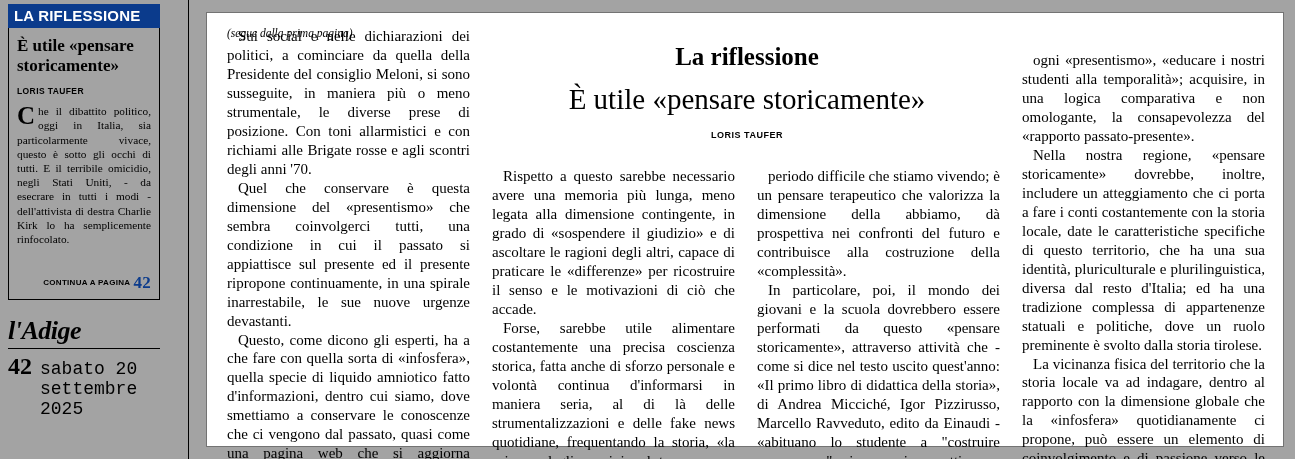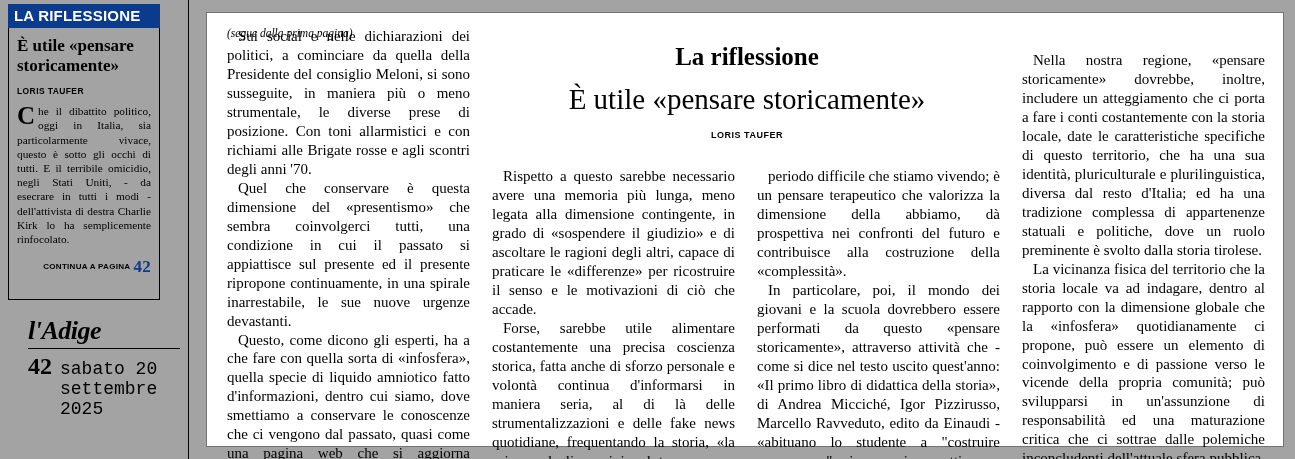--- a/index.html
+++ b/index.html
@@ -74,38 +74,37 @@
   .teaser-body .dropcap {
     float: left;
     font-size: 25px;
     line-height: 20px;
     font-weight: bold;
     padding: 2px 3px 0 0;
   }
   .continua {
     position: absolute;
     right: 8px;
-    bottom: 22px;
+    bottom: 6px;
     font-family: "Liberation Sans", sans-serif;
     font-size: 8px;
     letter-spacing: 0.3px;
     font-weight: bold;
   }
   .continua .pg {
     font-family: "Liberation Serif", serif;
     font-size: 17px;
     color: #0b3b8c;
     font-weight: bold;
     vertical-align: -3px;
     margin-left: 3px;
   }
   .masthead {
     margin-top: 16px;
     width: 152px;
-    margin-left: 20px;
   }
   .masthead-name {
     font-family: "Liberation Serif", serif;
     font-weight: bold;
     font-style: italic;
     font-size: 26px;
     letter-spacing: -0.5px;
     margin-bottom: 2px;
   }
   .masthead-rule {
@@ -268,20 +267,21 @@
         </div>
         <div class="col c2">
           <p class="first">Rispetto a questo sarebbe necessario avere una memoria più lunga, meno legata alla dimensione contingente, in grado di «sospendere il giudizio» e di ascoltare le ragioni degli altri, capace di praticare le «differenze» per ricostruire il senso e le motivazioni di ciò che accade.</p>
           <p>Forse, sarebbe utile alimentare costantemente una precisa coscienza storica, fatta anche di sforzo personale e volontà continua d'informarsi in maniera seria, al di là delle strumentalizzazioni e delle fake news quotidiane, frequentando la storia, «la scienza degli uomini nel tempo», per dirla con quello straordinario intellettuale impegnato che è stato Marc Bloch.</p>
         </div>
         <div class="col c3">
           <p class="first">periodo difficile che stiamo vivendo; è un pensare terapeutico che valorizza la dimensione della abbiamo, dà prospettiva nei confronti del futuro e contribuisce alla costruzione della «complessità».</p>
           <p>In particolare, poi, il mondo dei giovani e la scuola dovrebbero essere performati da questo «pensare storicamente», attraverso attività che - come si dice nel testo uscito quest'anno: «Il primo libro di didattica della storia», di Andrea Micciché, Igor Pizzirusso, Marcello Ravveduto, edito da Einaudi - «abituano lo studente a "costruire conoscenza" in maniera attiva e autonoma e a sviluppare un atteggiamento razionalmente critico».</p>
         </div>
         <div class="col c4">
+          <p class="first">ogni «presentismo», «educare i nostri studenti alla temporalità»; acquisire, in una logica comparativa e non omologante, la consapevolezza del «rapporto passato-presente».</p>
           <p>Nella nostra regione, «pensare storicamente» dovrebbe, inoltre, includere un atteggiamento che ci porta a fare i conti costantemente con la storia locale, date le caratteristiche specifiche di questo territorio, che ha una sua identità, pluriculturale e plurilinguistica, diversa dal resto d'Italia; ed ha una tradizione complessa di appartenenze statuali e politiche, dove un ruolo preminente è svolto dalla storia tirolese.</p>
           <p>La vicinanza fisica del territorio che la storia locale va ad indagare, dentro al rapporto con la dimensione globale che la «infosfera» quotidianamente ci propone, può essere un elemento di coinvolgimento e di passione verso le vicende della propria comunità; può svilupparsi in un'assunzione di responsabilità ed una maturazione critica che ci sottrae dalle polemiche inconcludenti dell'attuale sfera pubblica. E questo vale per tutti: come antidoto alla stanchezza del mondo degli adulti ed a favore della freschezza delle giovani generazioni.</p>
         </div>
       </div>
 
     </div>
   </div>
 
 </div>
 

